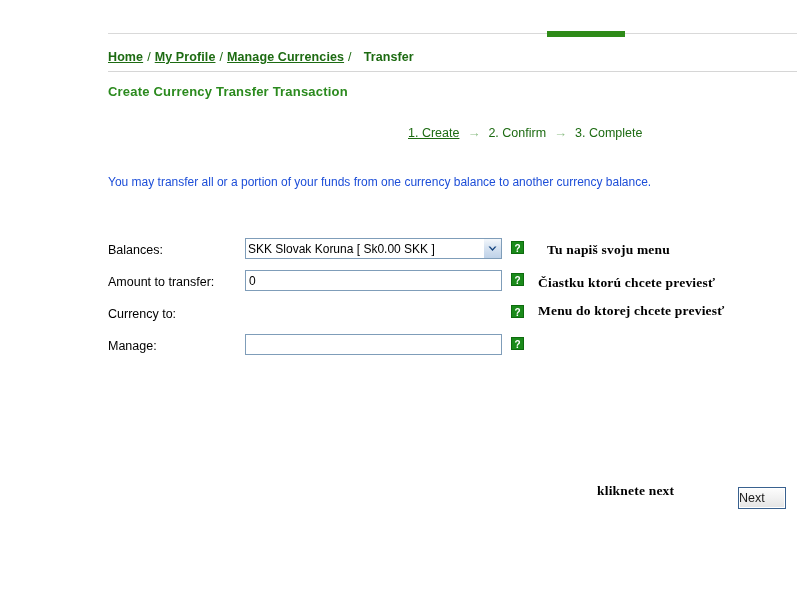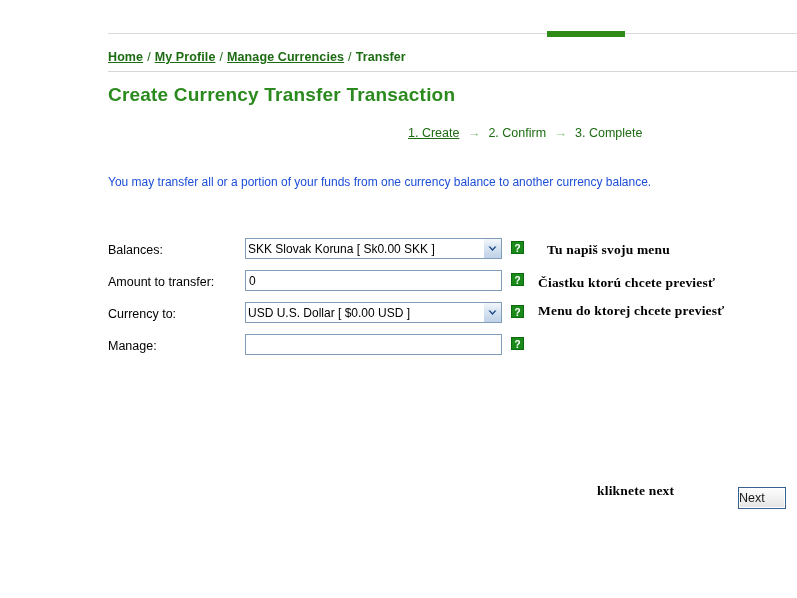--- a/index.html
+++ b/index.html
@@ -63,38 +63,39 @@
   .breadcrumb .sep {
     color: #1d6b12;
     font-weight: normal;
     padding: 0 4px;
     text-decoration: none;
   }
   .breadcrumb .current {
     color: #1d6b12;
     text-decoration: none;
     font-weight: bold;
+    margin-left: 8px;
   }
 
   .hr-under-crumb {
     position: absolute;
     left: 108px;
     top: 71px;
     width: 689px;
     height: 1px;
     background: #d6d6d6;
   }
 
   
   .page-title {
     position: absolute;
     left: 108px;
     top: 84px;
     font-family: "Liberation Sans", sans-serif;
-    font-size: 19px;
+    font-size: 13px;
     font-weight: bold;
     color: #2b8a1e;
     white-space: nowrap;
     letter-spacing: 0.2px;
   }
 
   
   .steps {
     position: absolute;
     left: 364px;
@@ -314,32 +315,20 @@
   <div class="form-row">
     <div class="form-label">Amount to transfer:</div>
     <div class="field-wrap">
       <input class="xp-text" type="text" value="0" style="">
     </div>
     <div class="help-icon">?</div>
   </div>
 
   <div class="form-row">
     <div class="form-label">Currency to:</div>
-    <div class="field-wrap">
-      <div class="select-holder">
-        <select class="xp-select">
-          <option>USD U.S. Dollar [ $0.00 USD ]</option>
-        </select>
-        <span class="select-arrow">
-          <svg width="9" height="6" viewBox="0 0 9 6">
-              <path d="M0.5 0.5 L4.5 5 L8.5 0.5 L6.8 0.5 L4.5 3.1 L2.2 0.5 Z" fill="#14437e"></path>
-            </svg>
-        </span>
-      </div>
-    </div>
     <div class="help-icon">?</div>
   </div>
 
 
   <div class="form-row">
     <div class="form-label">Manage:</div>
     <div class="field-wrap">
       <input class="xp-text details" type="text" value="" style="">
     </div>
     <div class="help-icon">?</div>

